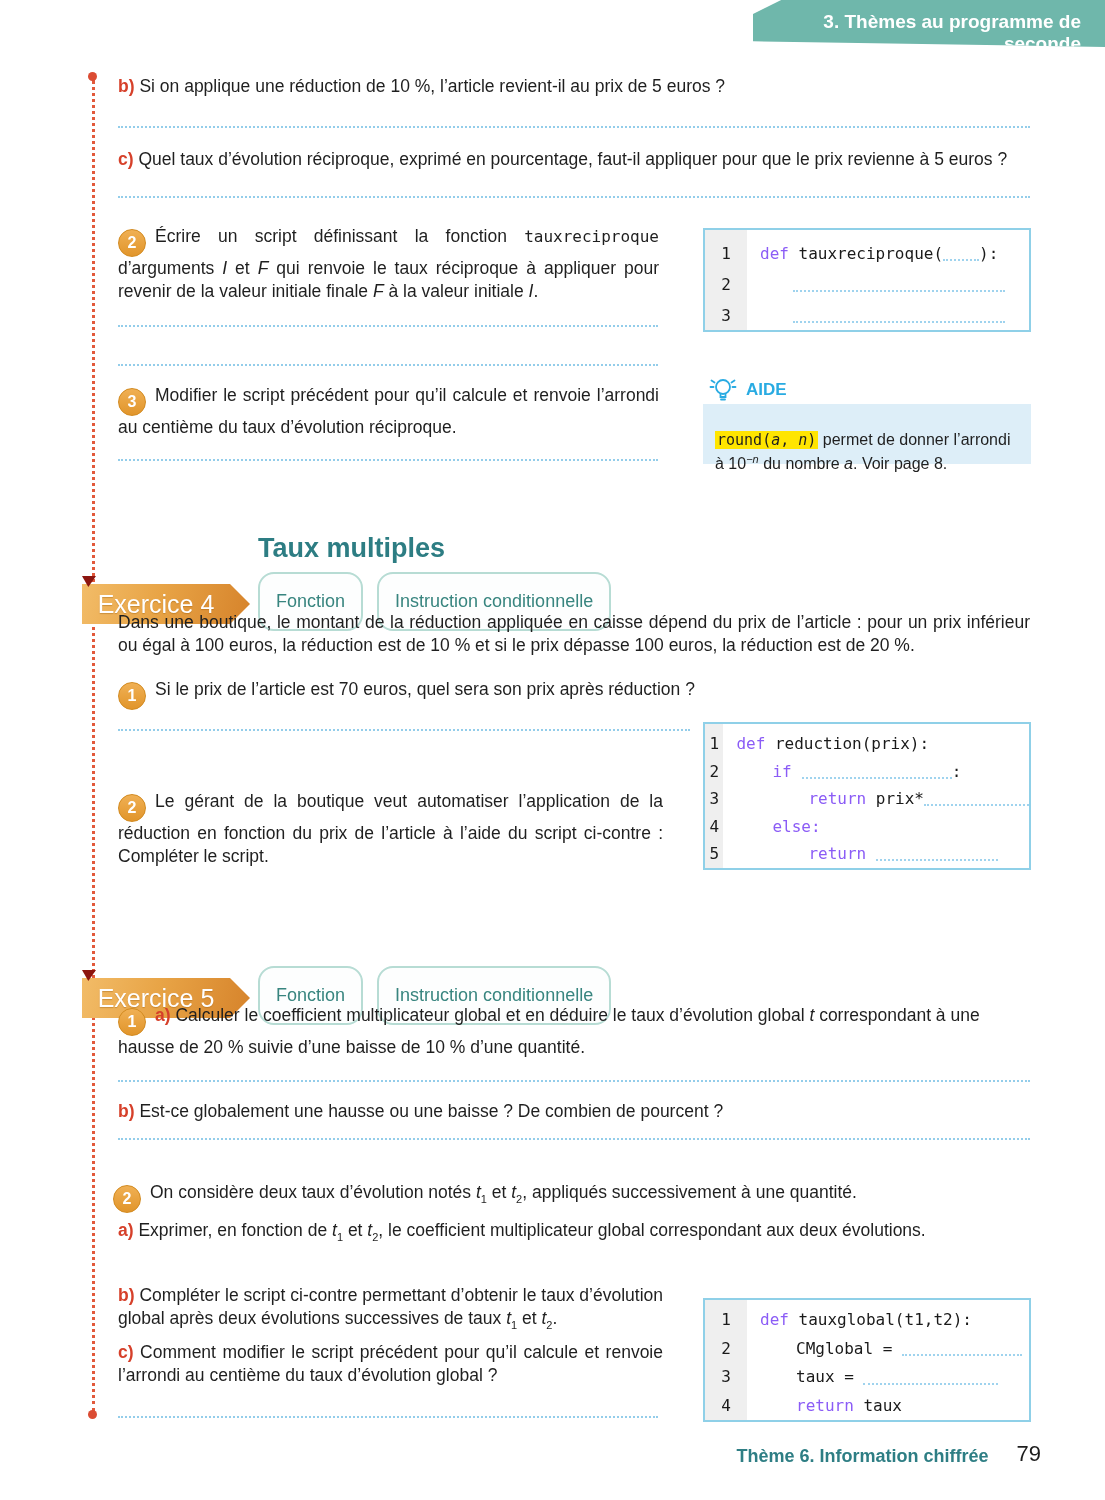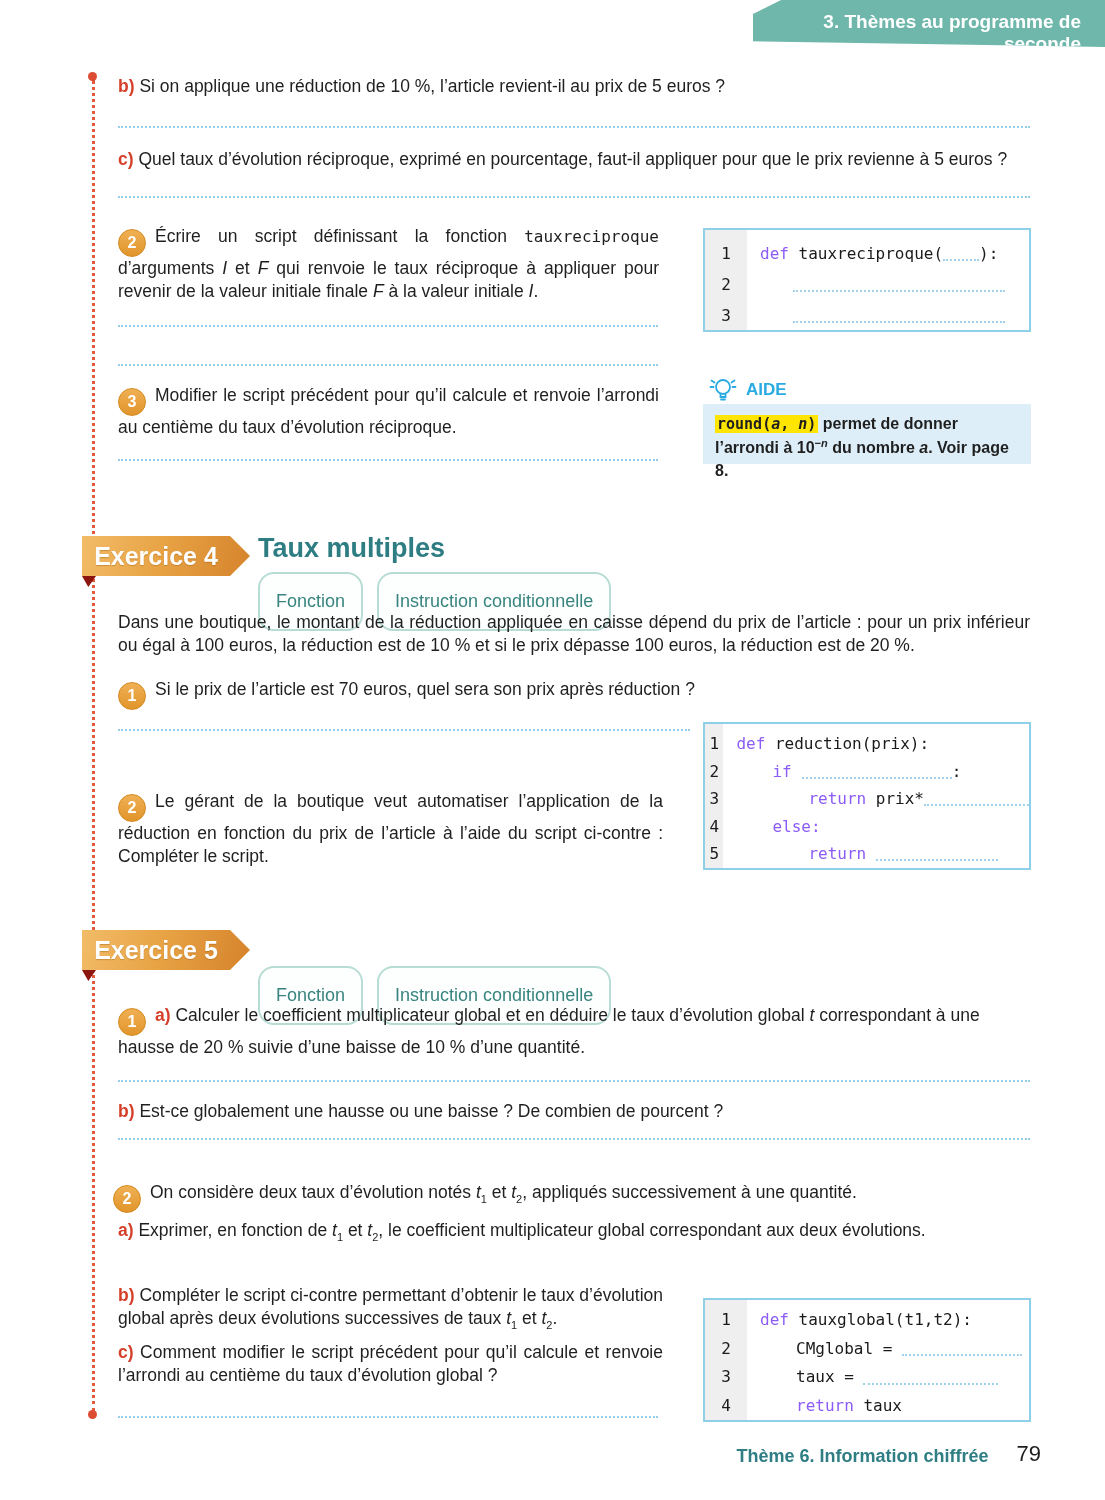--- a/index.html
+++ b/index.html
@@ -42,29 +42,29 @@
   .cb1 .lnum,.cb1 .cline{height:31px;line-height:31px;}
   .cb2 .lnum,.cb2 .cline{height:27.5px;line-height:27.5px;}
   .cb3 .lnum,.cb3 .cline{height:28.5px;line-height:28.5px;}
   .pad8{padding-top:8px;}.pad6{padding-top:6px;}
   .ind1{padding-left:36px;}.ind2{padding-left:72px;}
   .w36{width:36px;}.w215{width:212px;margin-left:33px;}.w150{width:150px;margin-left:10px;}
   .w105{width:105px;}.w125{width:122px;margin-left:10px;}.w120{width:120px;}.w135{width:135px;}
 
   
   .aidehead{display:flex;align-items:center;gap:8px;color:#29abe2;font-weight:bold;font-size:17px;}
-  .aidebox{background:#ddeef8;padding:8px 12px;box-sizing:border-box;font-size:16px;line-height:1.45;color:#1f1f1f;font-weight:bold;}
+  .aidebox{background:#ddeef8;padding:24px 12px;box-sizing:border-box;font-size:16px;line-height:1.45;color:#1f1f1f;}
   .hl{background:#ffe500;padding:0 2px;font-family:"DejaVu Sans Mono",monospace;font-size:15px;}
 
   
   .ribbon{height:40px;background:linear-gradient(105deg,#f2bc68 0%,#e8a446 45%,#d6832b 100%);
     clip-path:polygon(0 0,calc(100% - 20px) 0,100% 50%,calc(100% - 20px) 100%,0 100%);
-    color:#fff;font-weight:bold;font-size:25px;display:flex;align-items:center;
+    color:#fff;font-weight:normal;font-size:25px;display:flex;align-items:center;
     justify-content:center;padding-right:20px;box-sizing:border-box;
-    text-shadow:0 1px 1px rgba(140,80,0,.35);}
+    text-shadow:0 1px 1px rgba(140,80,0,.35);margin-top:48px;}
   .fold{width:14px;height:11px;background:#8c150f;clip-path:polygon(0 0,100% 0,45% 100%);}
   .extitle{color:#2d7d83;font-weight:bold;font-size:27px;}
   .tagrow{display:flex;gap:14px;}
   .tag{border:2px solid #b7dcd4;border-radius:16px;color:#38857f;font-size:18px;
        padding:17px 16px;background:#fdfefe;}
 
   
   .footer{display:flex;align-items:baseline;gap:28px;}
   .footer .theme{color:#2e7e84;font-weight:bold;font-size:18px;}
   .footer .pnum{color:#1d1d1d;font-size:22px;}

